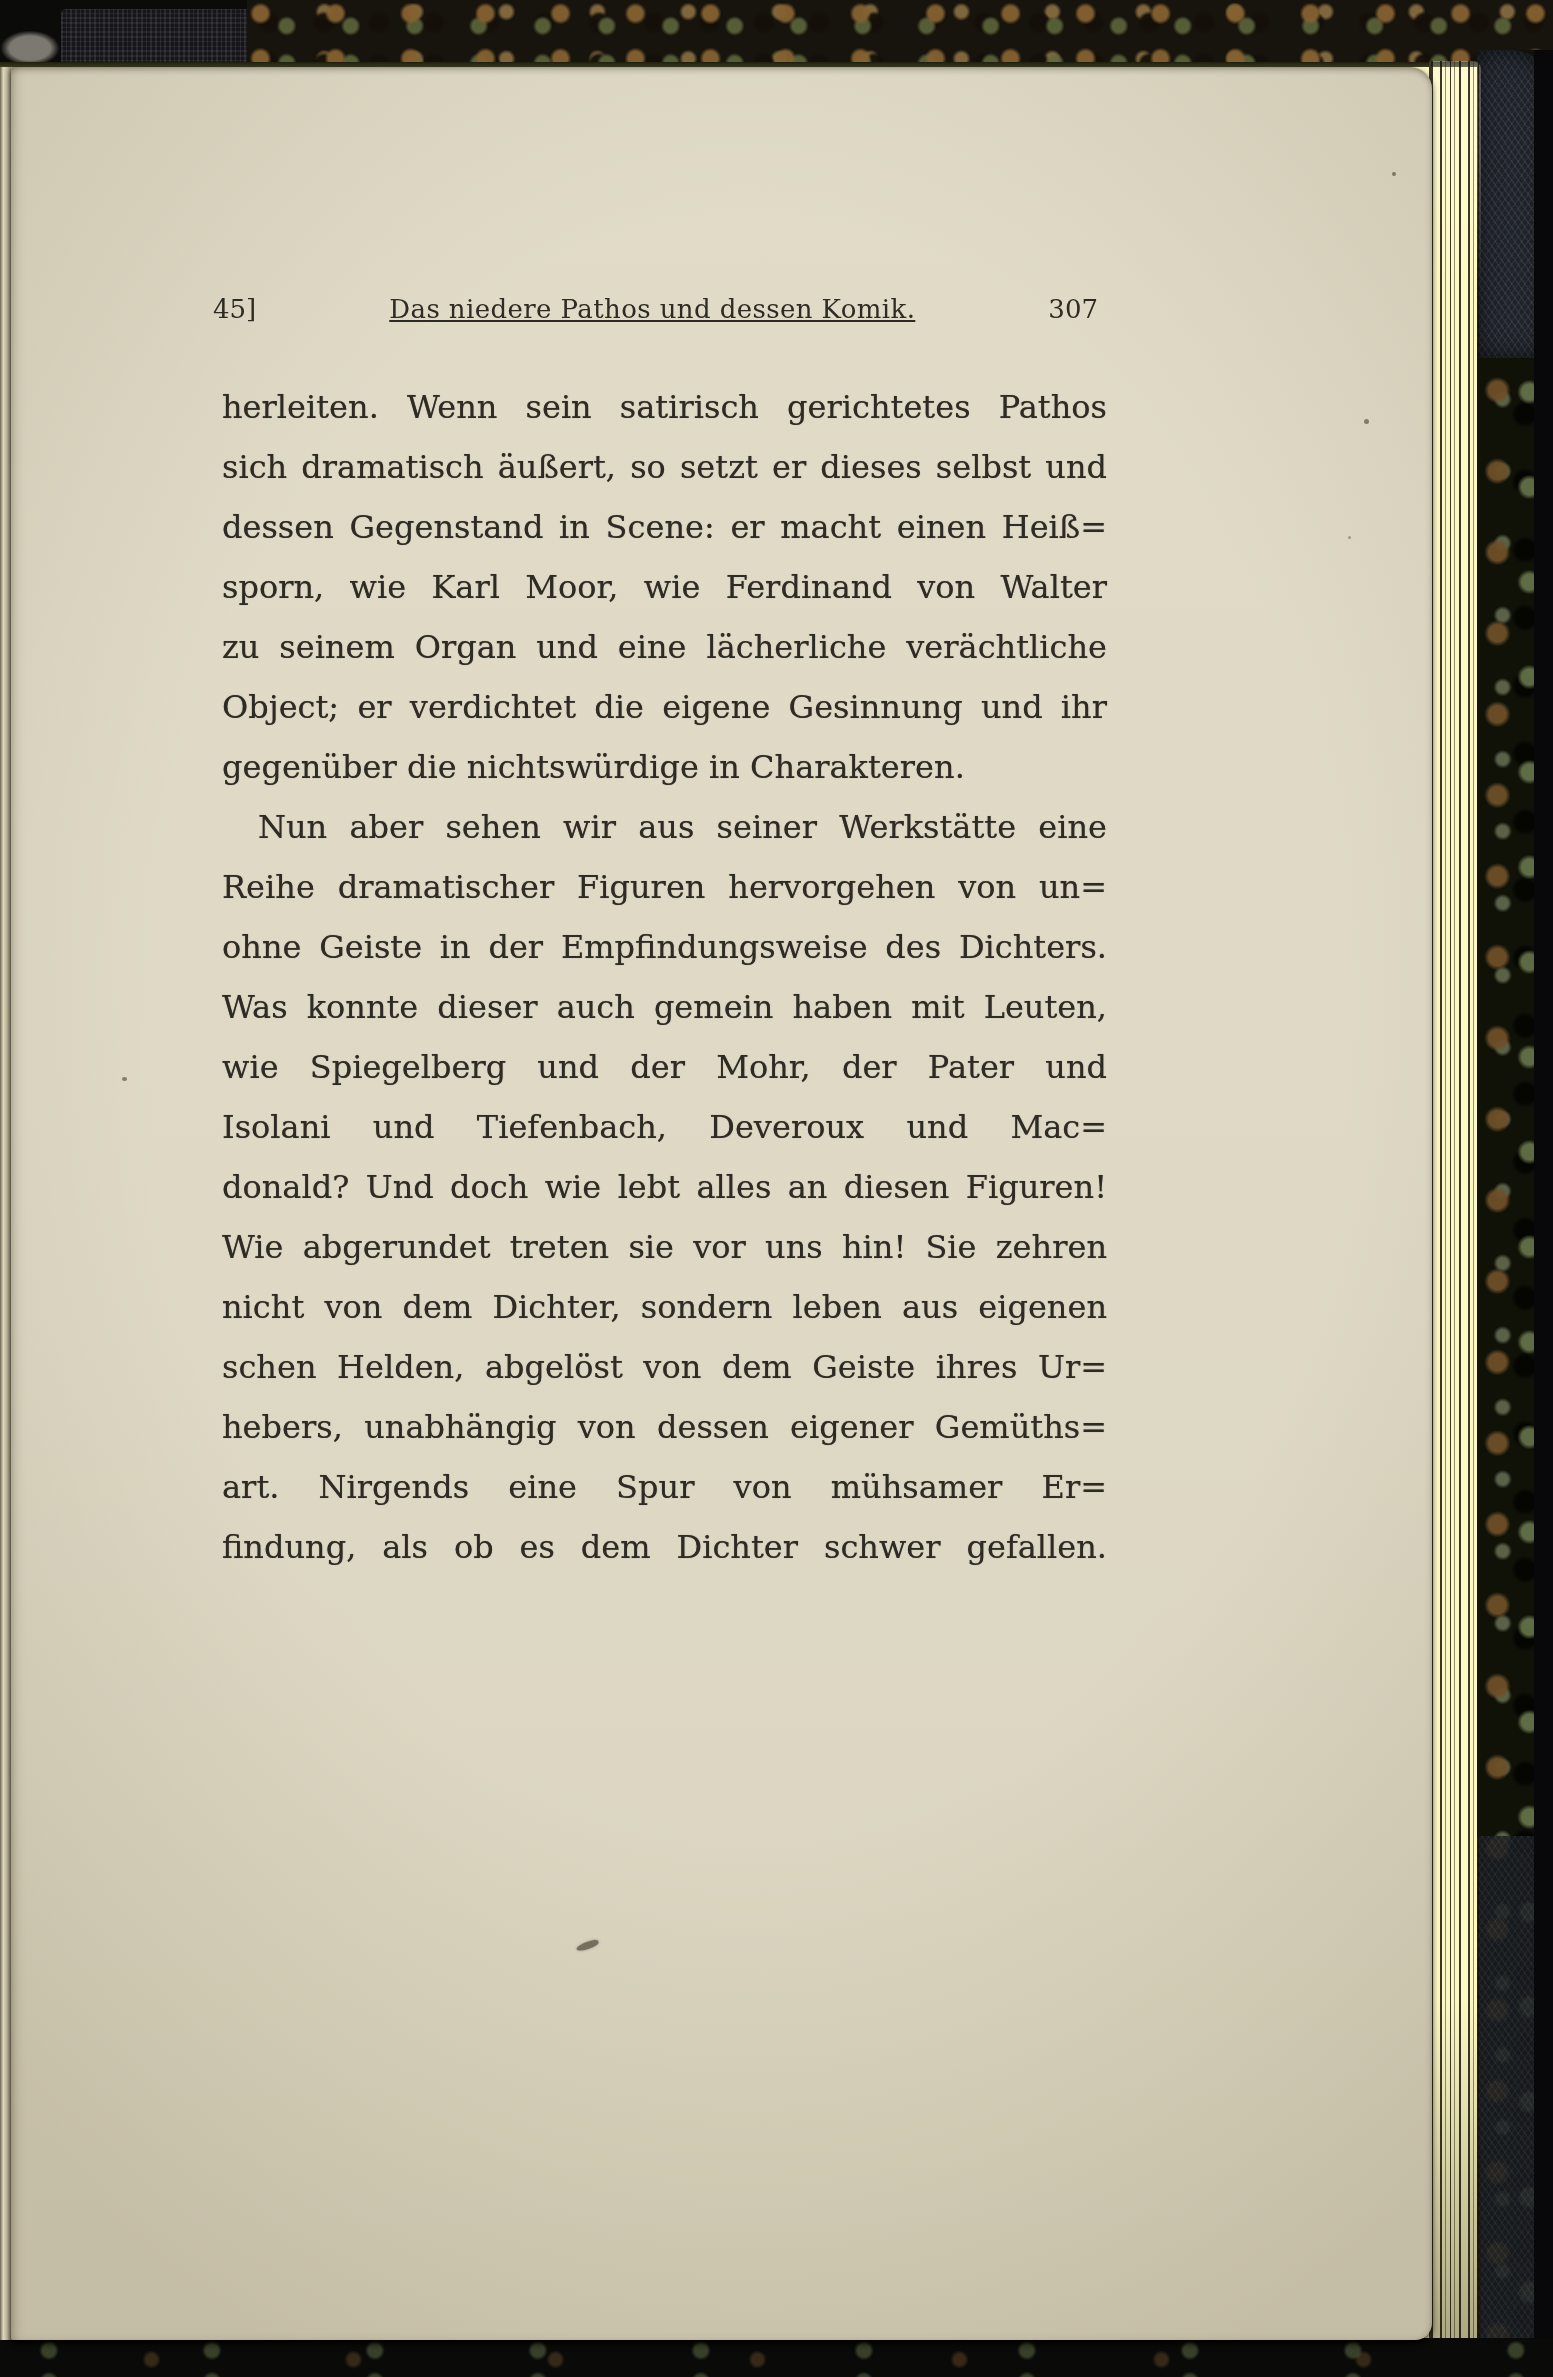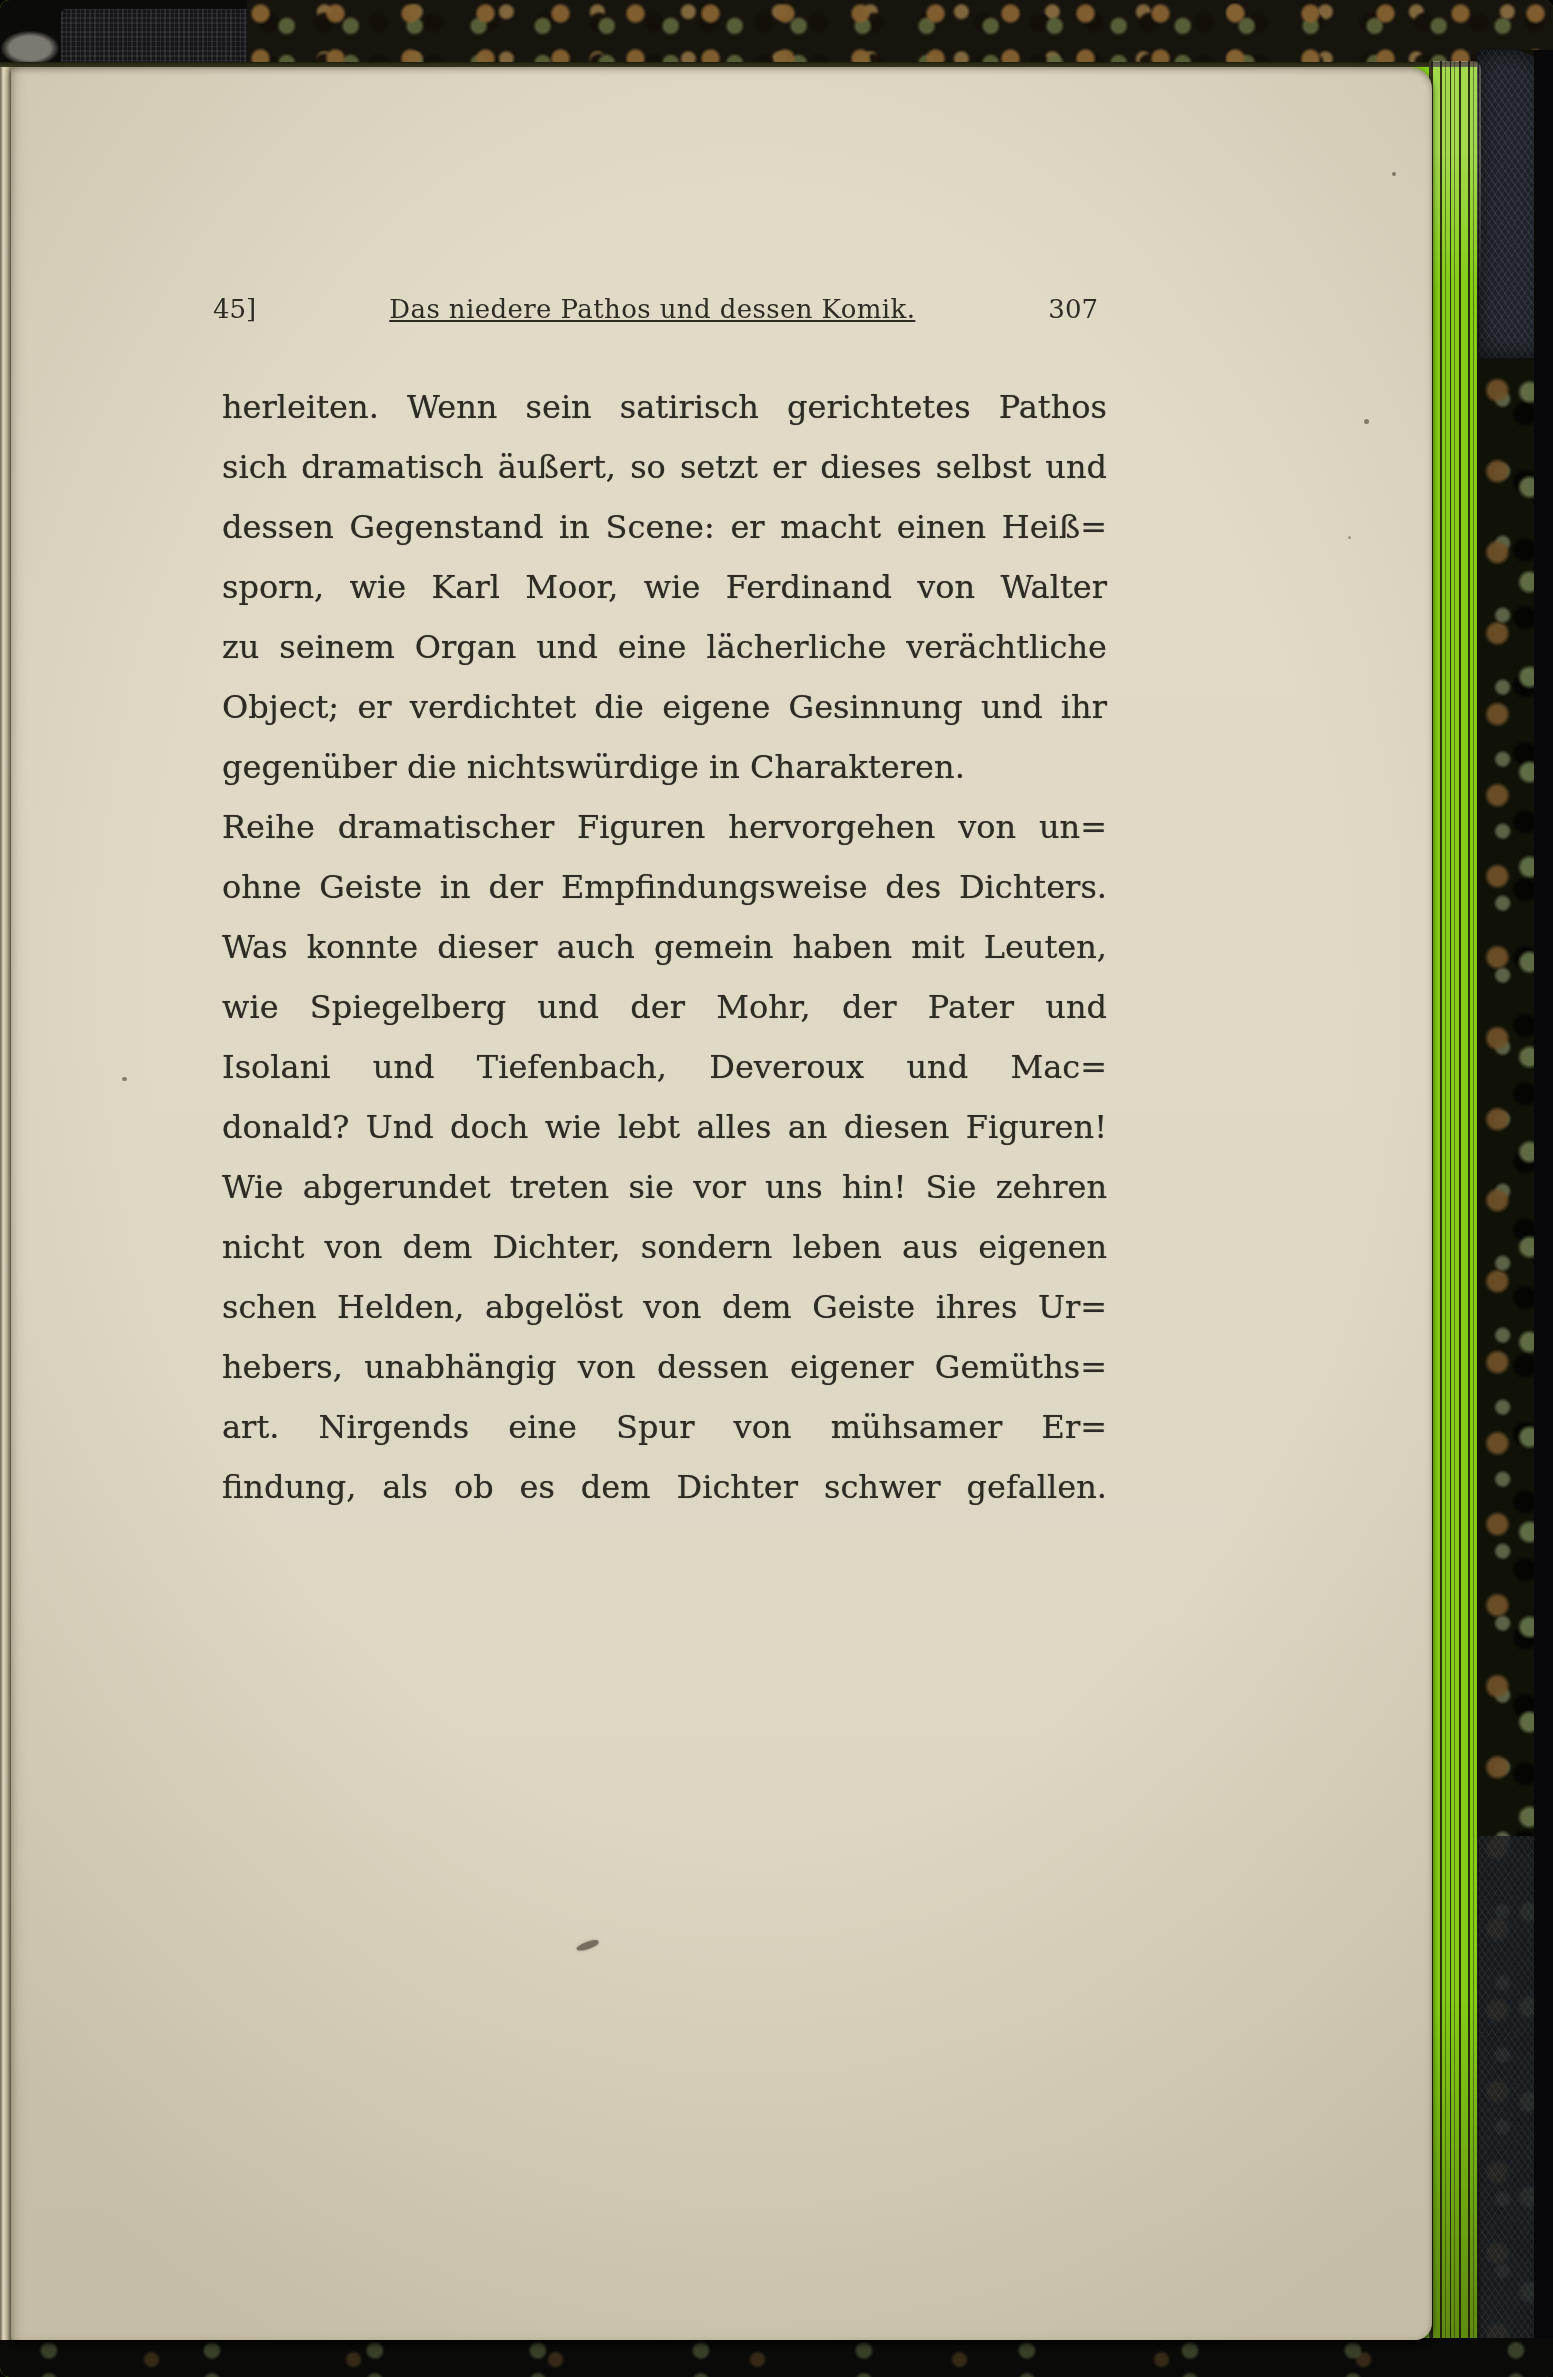--- a/index.html
+++ b/index.html
@@ -1,17 +1,17 @@
 <!DOCTYPE html>
 <html style="font-size:12.4px"><head>
 <meta charset="utf-8">
 <style>
   html,body{margin:0;padding:0;background:#050504;}
   .scene{position:relative;width:1553px;height:2377px;overflow:hidden;
-         background:#84cc16;font-family:"DejaVu Serif","Liberation Serif",serif;border-radius:9px;}
+         background:#fef9c3;font-family:"DejaVu Serif","Liberation Serif",serif;}
 
   
   .cover-top{position:absolute;left:0;top:0;width:1553px;height:67px;background:#0b0b09;}
   .ct-cloth{position:absolute;left:61px;top:9.3px;width:196px;height:57px;background:#16161a;
     background-image:
       repeating-linear-gradient(90deg,rgba(200,205,215,.10) 0 1.6px,transparent 1.6px 4.7px),
       repeating-linear-gradient(0deg,rgba(200,205,215,.08) 0 1.6px,transparent 1.6px 4.7px);
     border-radius:4.7px;}
   .ct-grey{position:absolute;left:0;top:20px;width:75px;height:47px;
     background:radial-gradient(ellipse 37px 22px at 40% 60%,rgba(143,140,131,.85) 0 55%,rgba(143,140,131,0) 80%);}
@@ -125,20 +125,21 @@
   </div>
 
   <div class="body-block">
     <div class="ln">herleiten. Wenn sein satirisch gerichtetes Pathos</div>
     <div class="ln">sich dramatisch äußert, so setzt er dieses selbst und</div>
     <div class="ln">dessen Gegenstand in Scene: er macht einen Heiß=</div>
     <div class="ln">sporn, wie Karl Moor, wie Ferdinand von Walter</div>
     <div class="ln">zu seinem Organ und eine lächerliche verächtliche</div>
     <div class="ln">Object; er verdichtet die eigene Gesinnung und ihr</div>
     <div class="ln end">gegenüber die nichtswürdige in Charakteren.</div>
+    <div class="ln ind">Nun aber sehen wir aus seiner Werkstätte eine</div>
     <div class="ln">Reihe dramatischer Figuren hervorgehen von un=</div>
     <div class="ln">ohne Geiste in der Empfindungsweise des Dichters.</div>
     <div class="ln">Was konnte dieser auch gemein haben mit Leuten,</div>
     <div class="ln">wie Spiegelberg und der Mohr, der Pater und</div>
     <div class="ln">Isolani und Tiefenbach, Deveroux und Mac=</div>
     <div class="ln">donald? Und doch wie lebt alles an diesen Figuren!</div>
     <div class="ln">Wie abgerundet treten sie vor uns hin! Sie zehren</div>
     <div class="ln">nicht von dem Dichter, sondern leben aus eigenen</div>
     <div class="ln">schen Helden, abgelöst von dem Geiste ihres Ur=</div>
     <div class="ln">hebers, unabhängig von dessen eigener Gemüths=</div>

